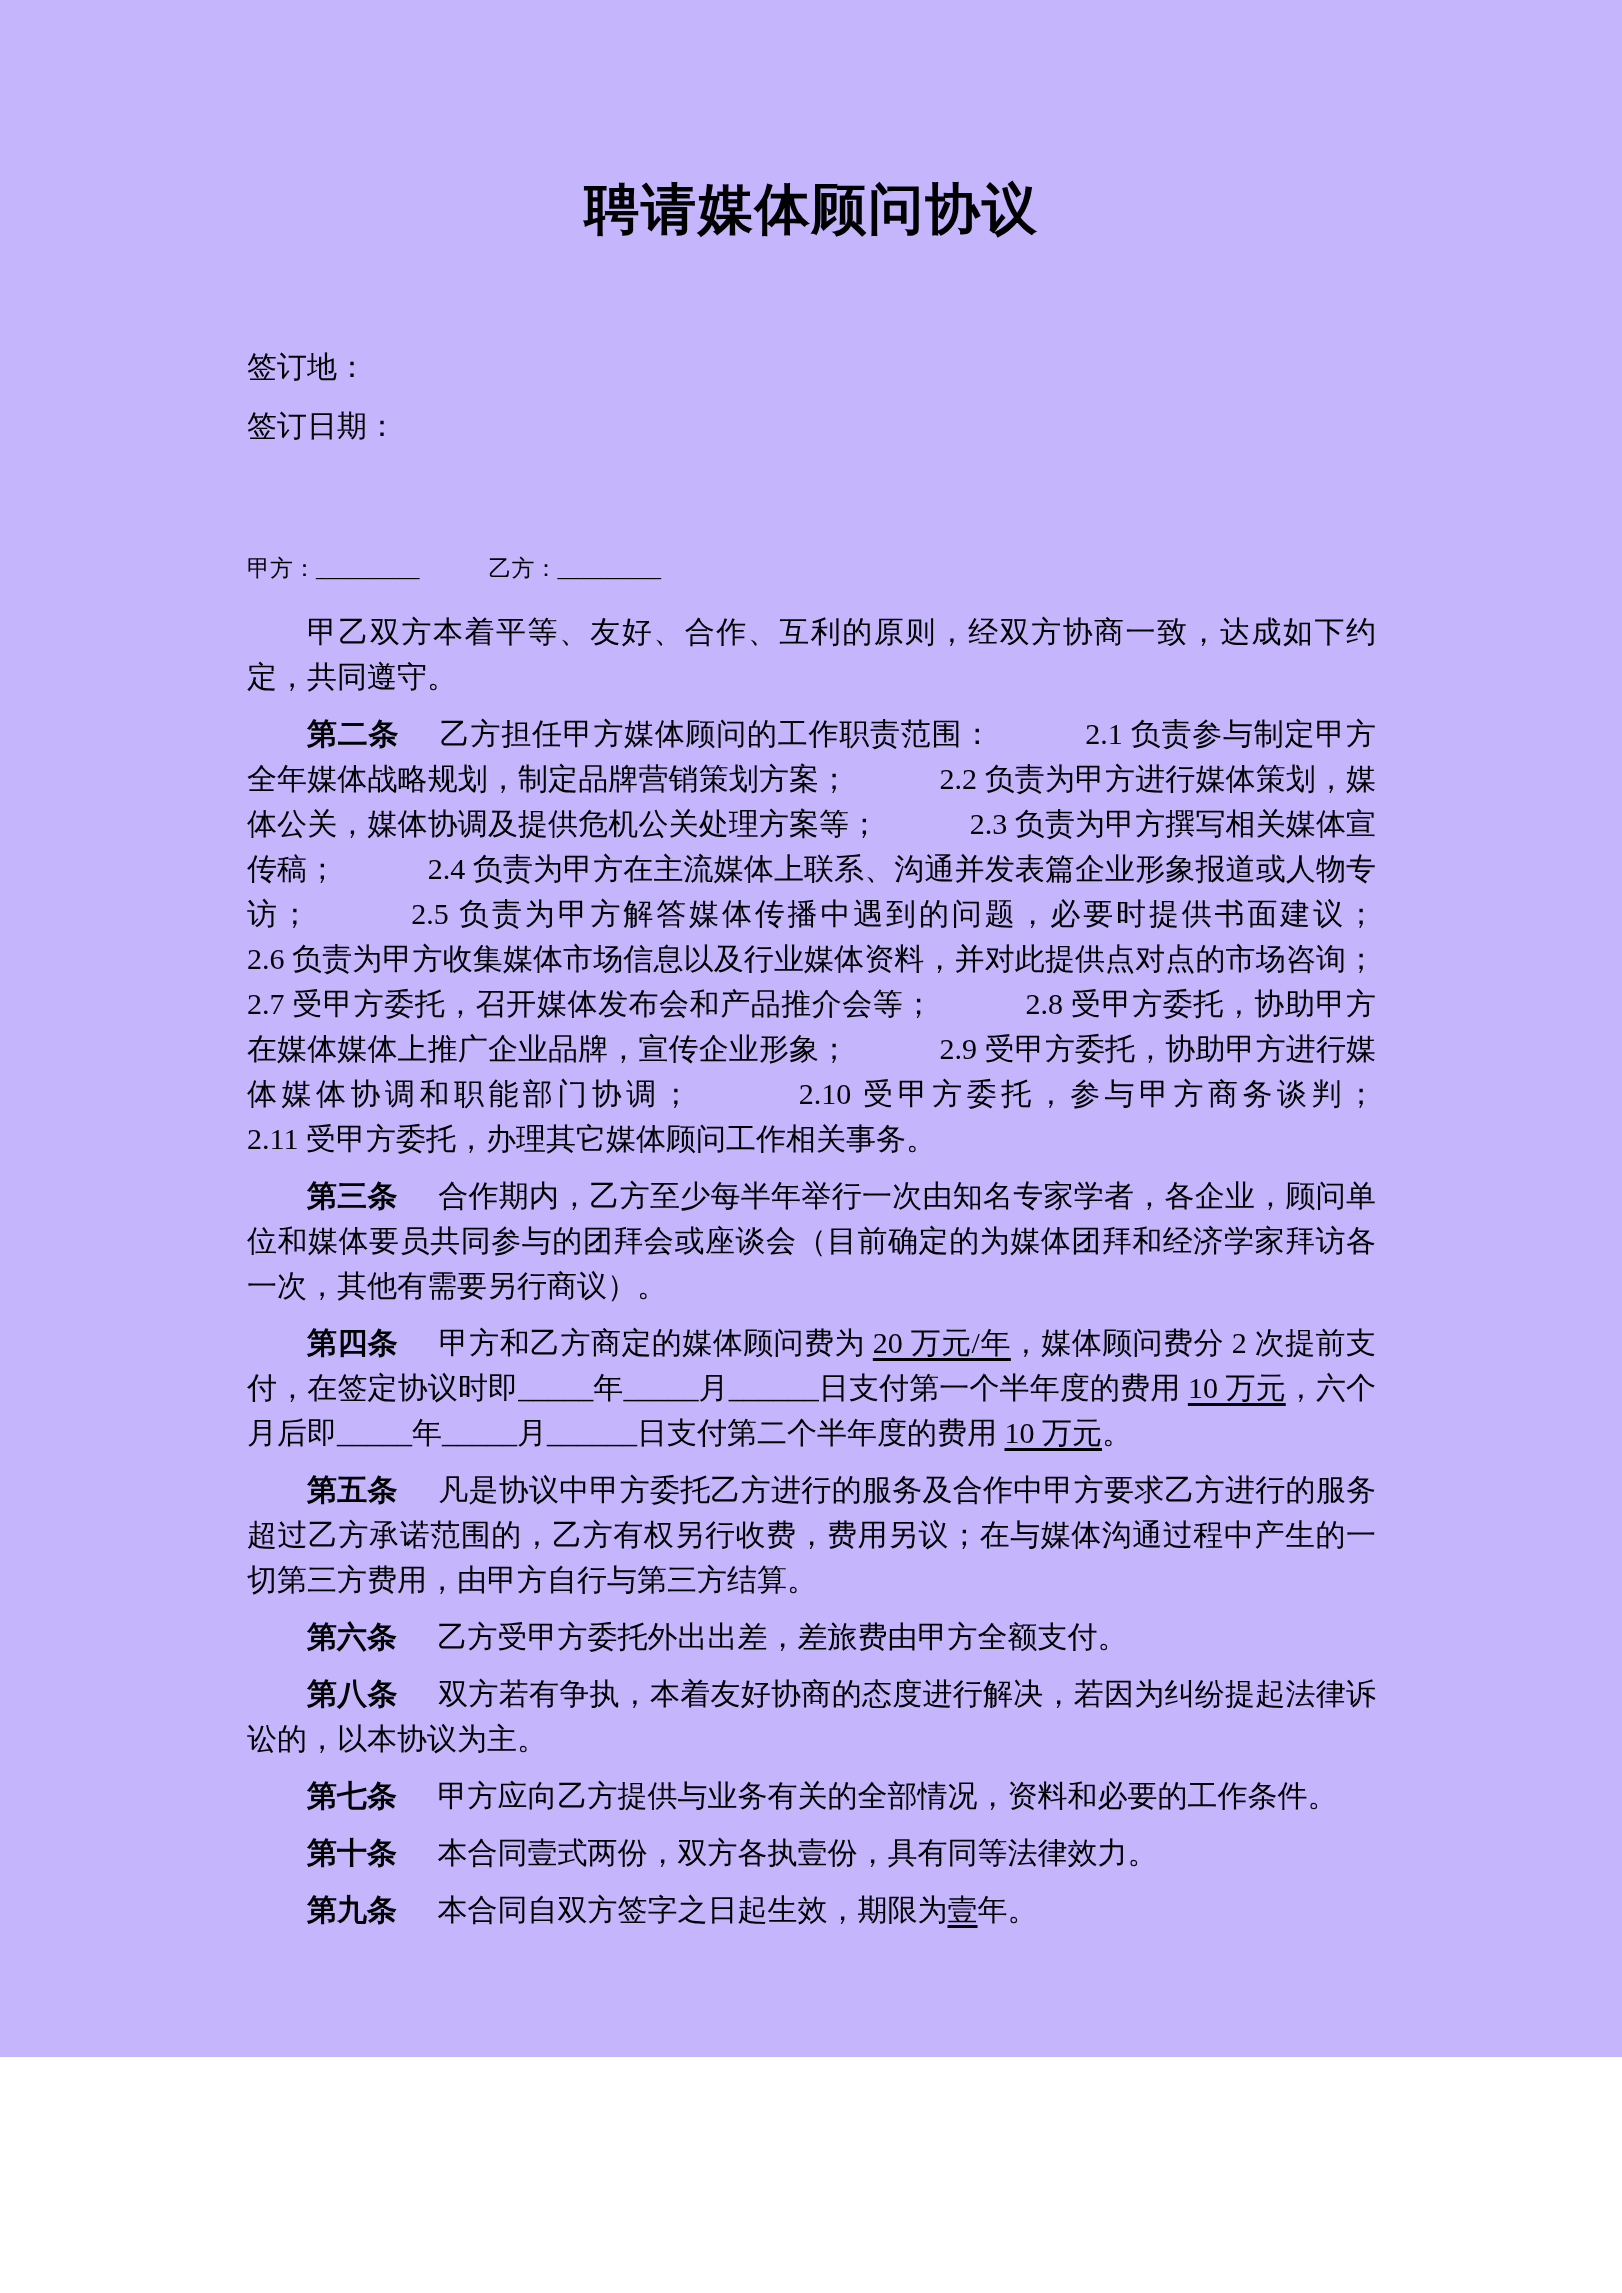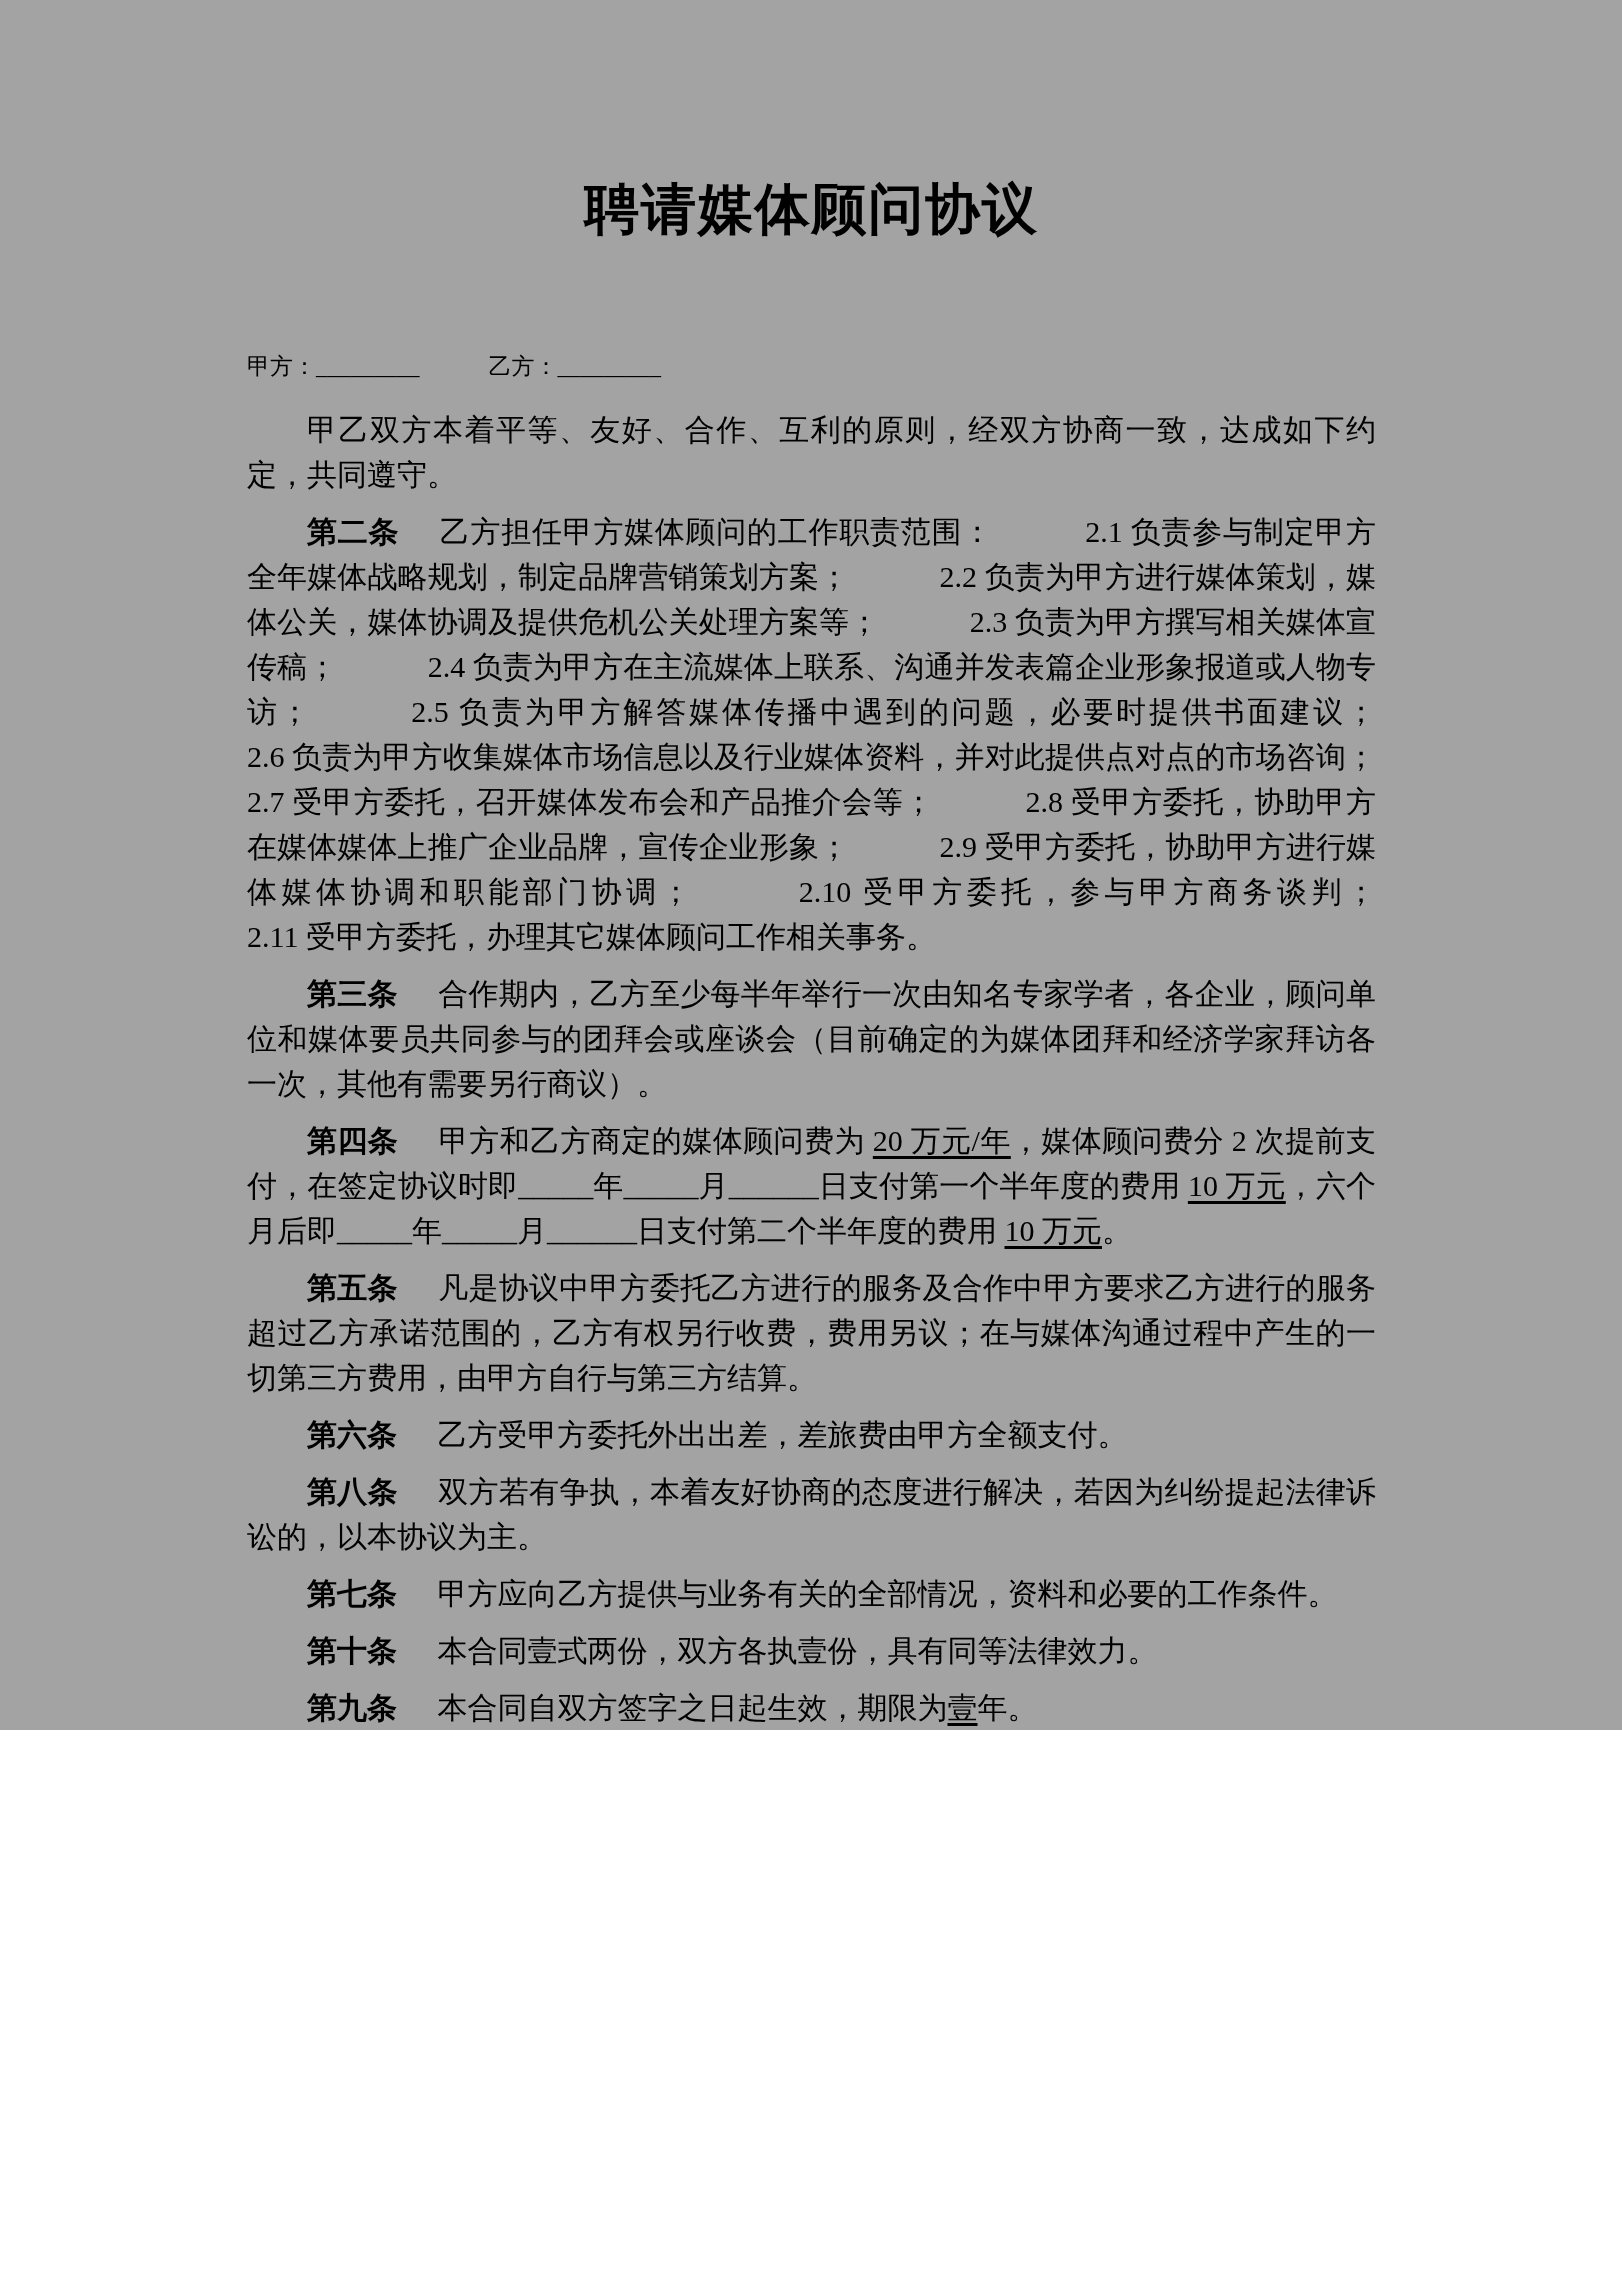--- a/index.html
+++ b/index.html
@@ -10,22 +10,22 @@
   body {
     width: 1623px;
     height: 2294px;
     font-family: "Liberation Serif", "DejaVu Serif", serif;
     color: #000000;
     position: relative;
     overflow: hidden;
   }
   .page {
     width: 1623px;
-    height: 1730px;
-    background: #a3a3a3;
+    height: 2057px;
+    background: #c4b5fd;
     box-sizing: border-box;
     padding: 173px 247px 0 247px;
   }
   .doc-title {
     font-size: 55px;
     font-weight: bold;
     text-align: center;
     margin: 0 0 98px 0;
     line-height: 73px;
     letter-spacing: 1.8px;
@@ -60,20 +60,24 @@
     text-underline-offset: 4.5px;
   }
 </style>
 </head>
 <body>
 
 <div class="page">
 
   <h1 class="doc-title">聘请媒体顾问协议</h1>
 
+  <div class="meta-block">
+    <div class="meta-line">签订地：</div>
+    <div class="meta-line">签订日期：</div>
+  </div>
 
   <div class="party-line">甲方：_________　　　乙方：_________</div>
 
   <p class="para">甲乙双方本着平等、友好、合作、互利的原则，经双方协商一致，达成如下约定，共同遵守。</p>
 
   <section id="clauses">
       <p class="clause"><span class="clause-num">第二条</span><span>乙方担任甲方媒体顾问的工作职责范围：　　　2.1 负责参与制定甲方全年媒体战略规划，制定品牌营销策划方案；　　　2.2 负责为甲方进行媒体策划，媒体公关，媒体协调及提供危机公关处理方案等；　　　2.3 负责为甲方撰写相关媒体宣传稿；　　　2.4 负责为甲方在主流媒体上联系、沟通并发表篇企业形象报道或人物专访；　　　2.5 负责为甲方解答媒体传播中遇到的问题，必要时提供书面建议；　　　2.6 负责为甲方收集媒体市场信息以及行业媒体资料，并对此提供点对点的市场咨询；　　　2.7 受甲方委托，召开媒体发布会和产品推介会等；　　　2.8 受甲方委托，协助甲方在媒体媒体上推广企业品牌，宣传企业形象；　　　2.9 受甲方委托，协助甲方进行媒体媒体协调和职能部门协调；　　　2.10 受甲方委托，参与甲方商务谈判；　　　2.11 受甲方委托，办理其它媒体顾问工作相关事务。</span></p>
       <p class="clause"><span class="clause-num">第三条</span><span>合作期内，乙方至少每半年举行一次由知名专家学者，各企业，顾问单位和媒体要员共同参与的团拜会或座谈会（目前确定的为媒体团拜和经济学家拜访各一次，其他有需要另行商议）。</span></p>
       <p class="clause"><span class="clause-num">第四条</span><span>甲方和乙方商定的媒体顾问费为 </span><span class="u">20 万元/年</span><span>，媒体顾问费分 2 次提前支付，在签定协议时即_____年_____月______日支付第一个半年度的费用 </span><span class="u">10 万元</span><span>，六个月后即_____年_____月______日支付第二个半年度的费用 </span><span class="u">10 万元</span><span>。</span></p>
       <p class="clause"><span class="clause-num">第五条</span><span>凡是协议中甲方委托乙方进行的服务及合作中甲方要求乙方进行的服务超过乙方承诺范围的，乙方有权另行收费，费用另议；在与媒体沟通过程中产生的一切第三方费用，由甲方自行与第三方结算。</span></p>

